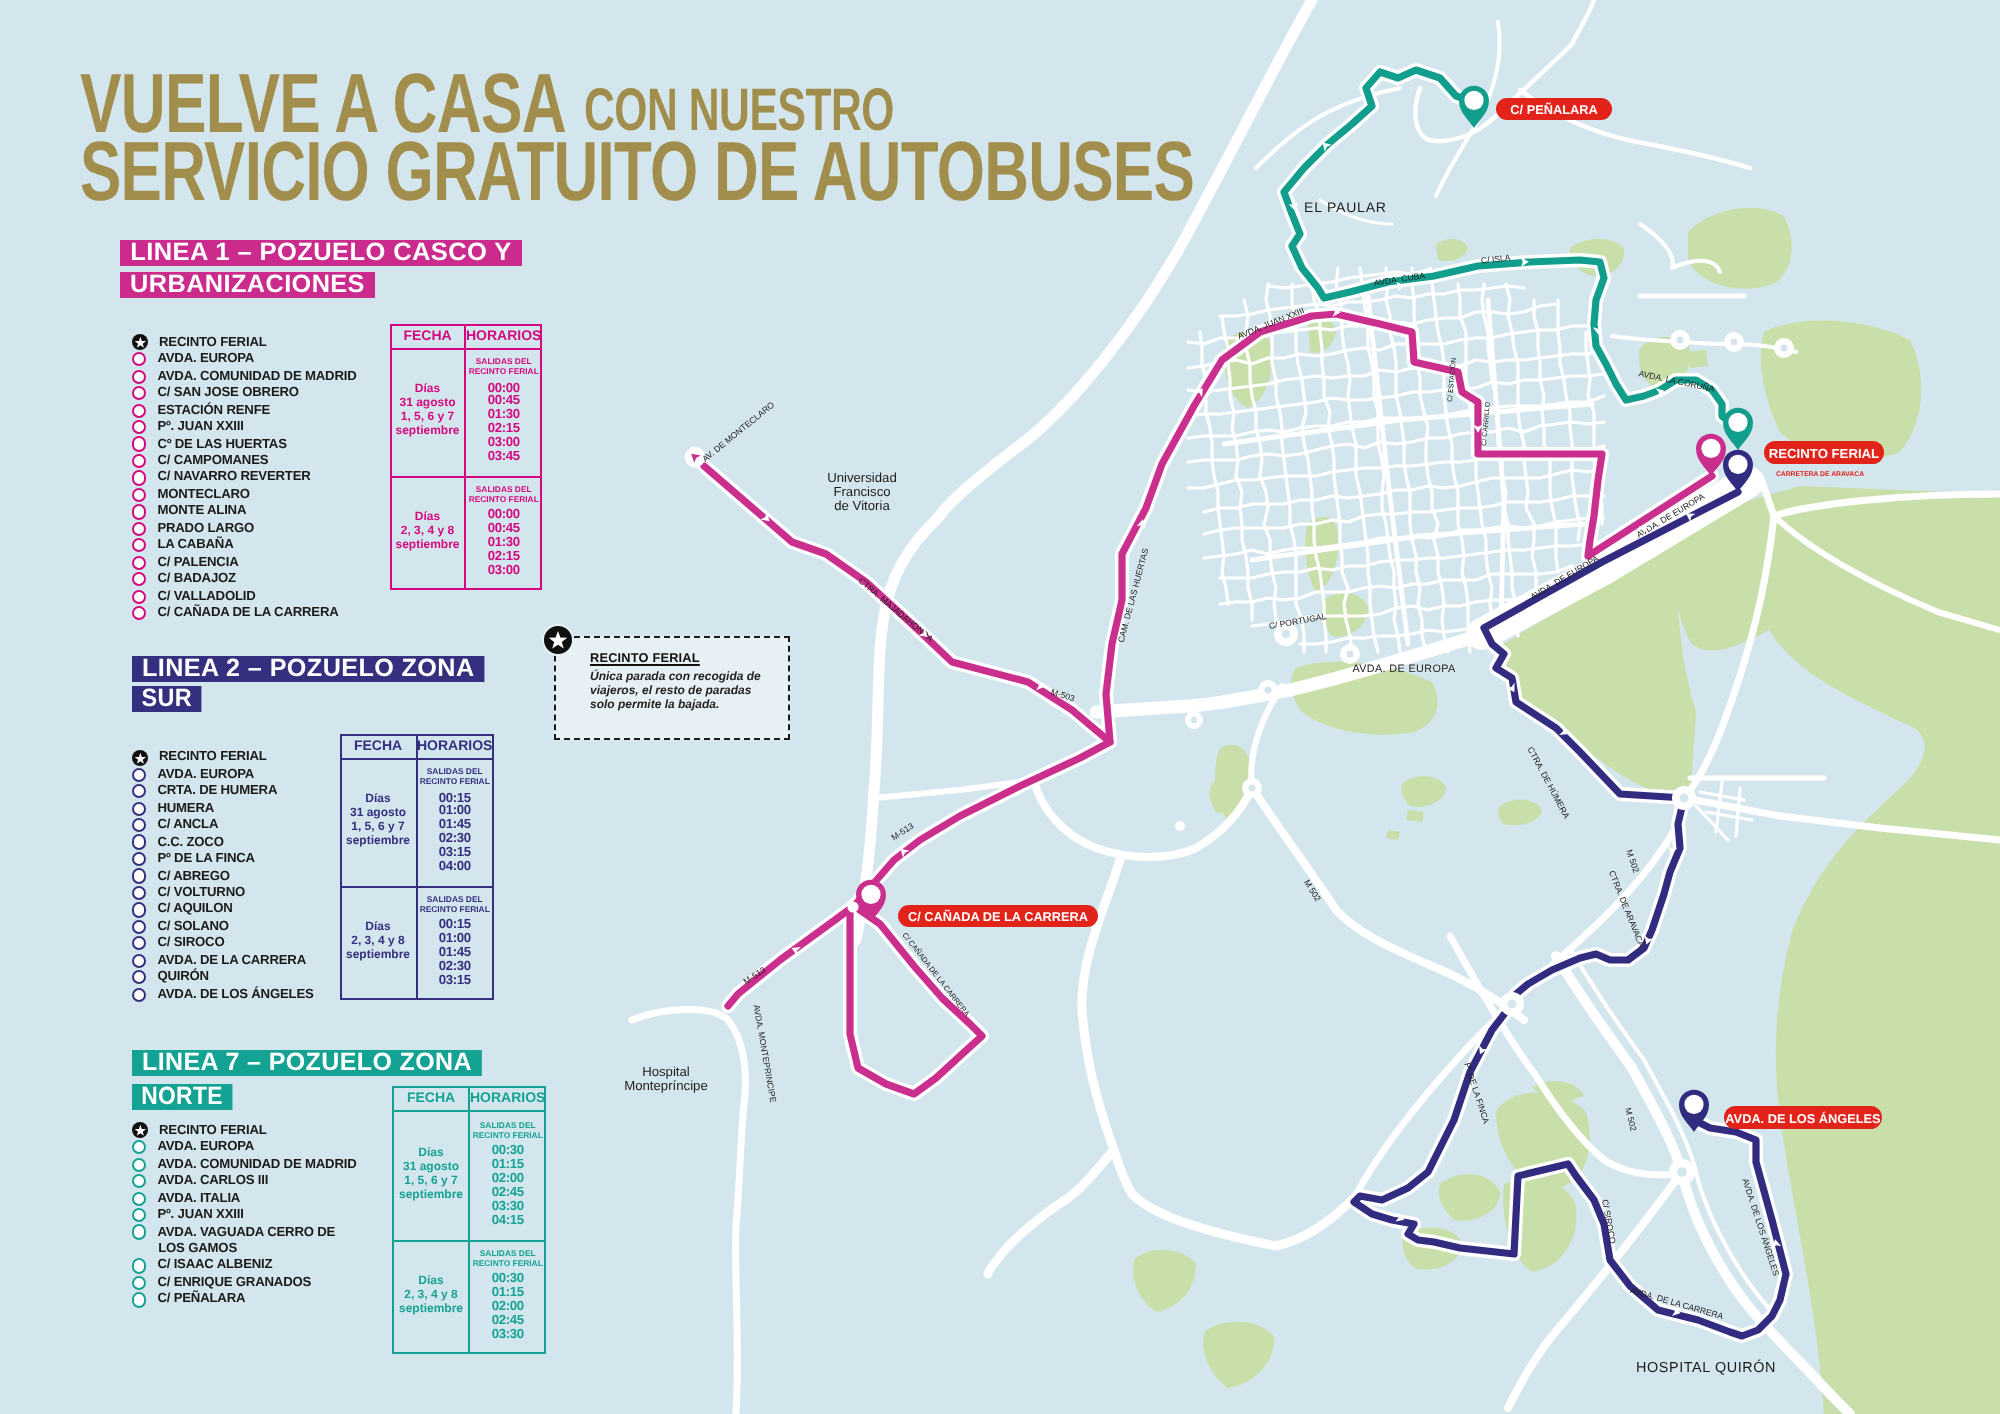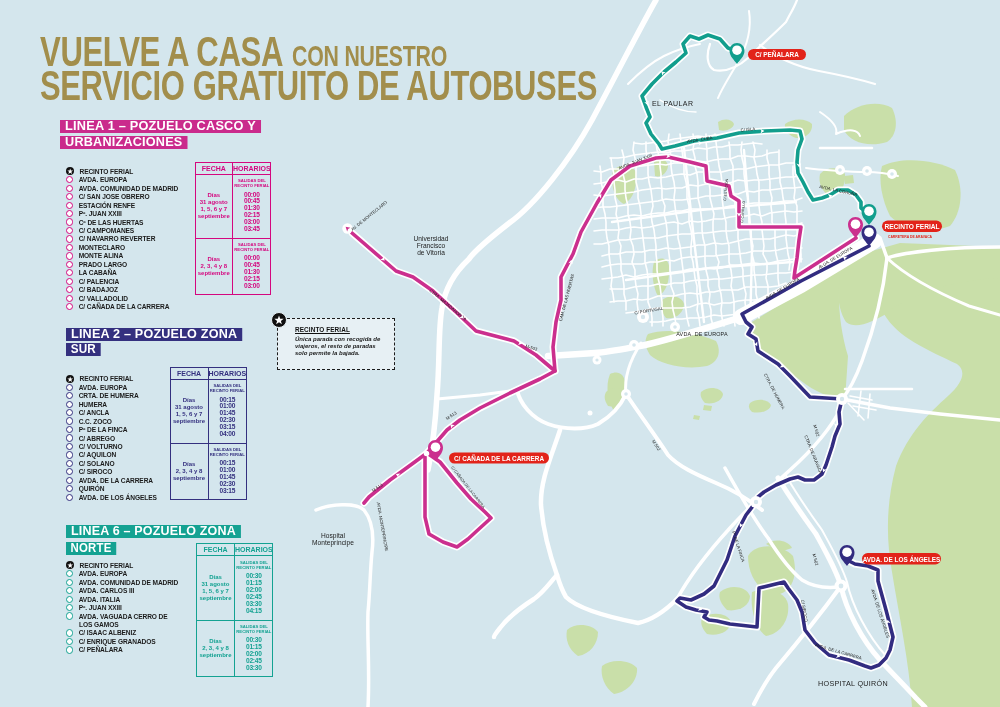--- a/index.html
+++ b/index.html
@@ -570,21 +570,21 @@
 <div class="it">RECINTO FERIAL</div>
 <div class="ip">Única parada con recogida de viajeros, el resto de paradas solo permite la bajada.</div>
 </div>
 
 <div id="istar" class="abs">
       <svg width="14" height="14" viewBox="0 0 14 14" style="display:block">
         <path d="M7.00,2.45 L8.18,5.73 L11.66,5.84 L8.90,7.97 L9.88,11.31 L7.00,9.35 L4.12,11.31 L5.10,7.97 L2.34,5.84 L5.82,5.73 Z" fill="#fff"></path>
       </svg>
     </div>
 
-<div class="hdr ht" id="h3a" style="left: 66px; top: 525.3px; transform: scaleX(0.999554); transform-origin: 0px 0px;">LINEA 6 – POZUELO ZONA</div>
+<div class="hdr ht" id="h3a" style="left: 66px; top: 525.3px; transform: scaleX(0.999554); transform-origin: 0px 0px;">LINEA 7 – POZUELO ZONA</div>
 <div class="hdr ht" id="h3b" style="left: 66px; top: 542.2px; transform: scaleX(0.913242); transform-origin: 0px 0px;">NORTE</div>
 
 <div class="stops" id="s3" style="left:64px;top:561px">
 <div class="row">
         <span class="cs">
           <svg width="8.4" height="8.4" viewBox="0 0 8.6 8.6" style="display:block">
             <path d="M4.30,1.45 L5.03,3.54 L7.25,3.59 L5.49,4.94 L6.12,7.06 L4.30,5.80 L2.48,7.06 L3.11,4.94 L1.35,3.59 L3.57,3.54 Z" fill="#fff"></path>
           </svg>
         </span>
         <span class="t">RECINTO FERIAL</span>

